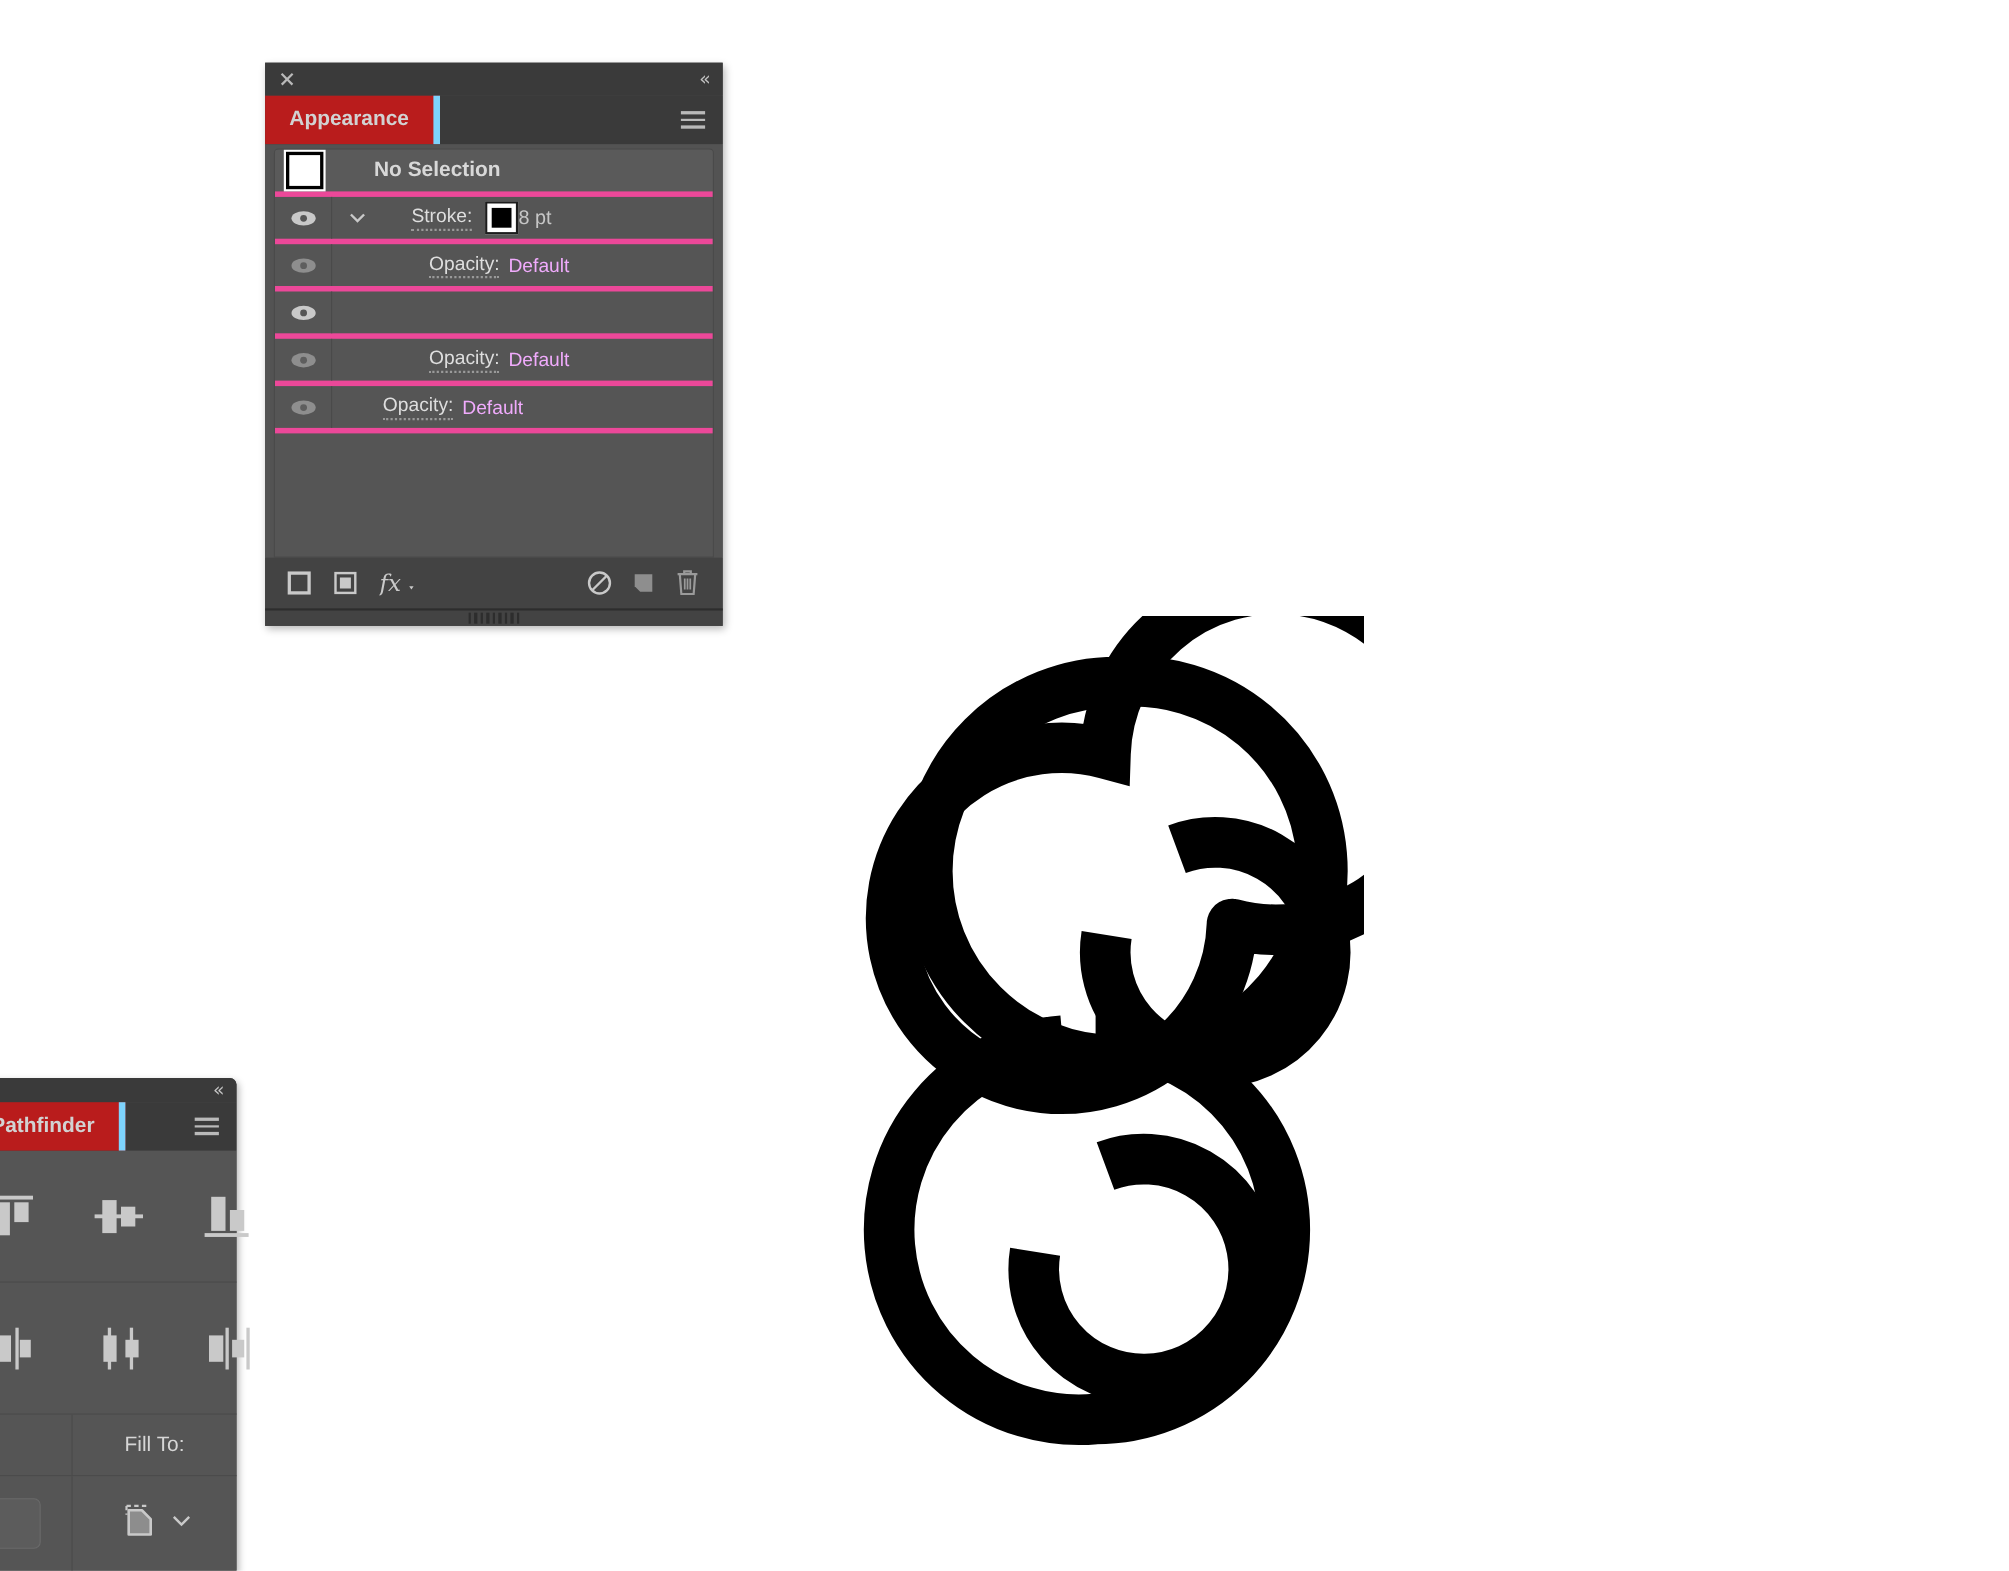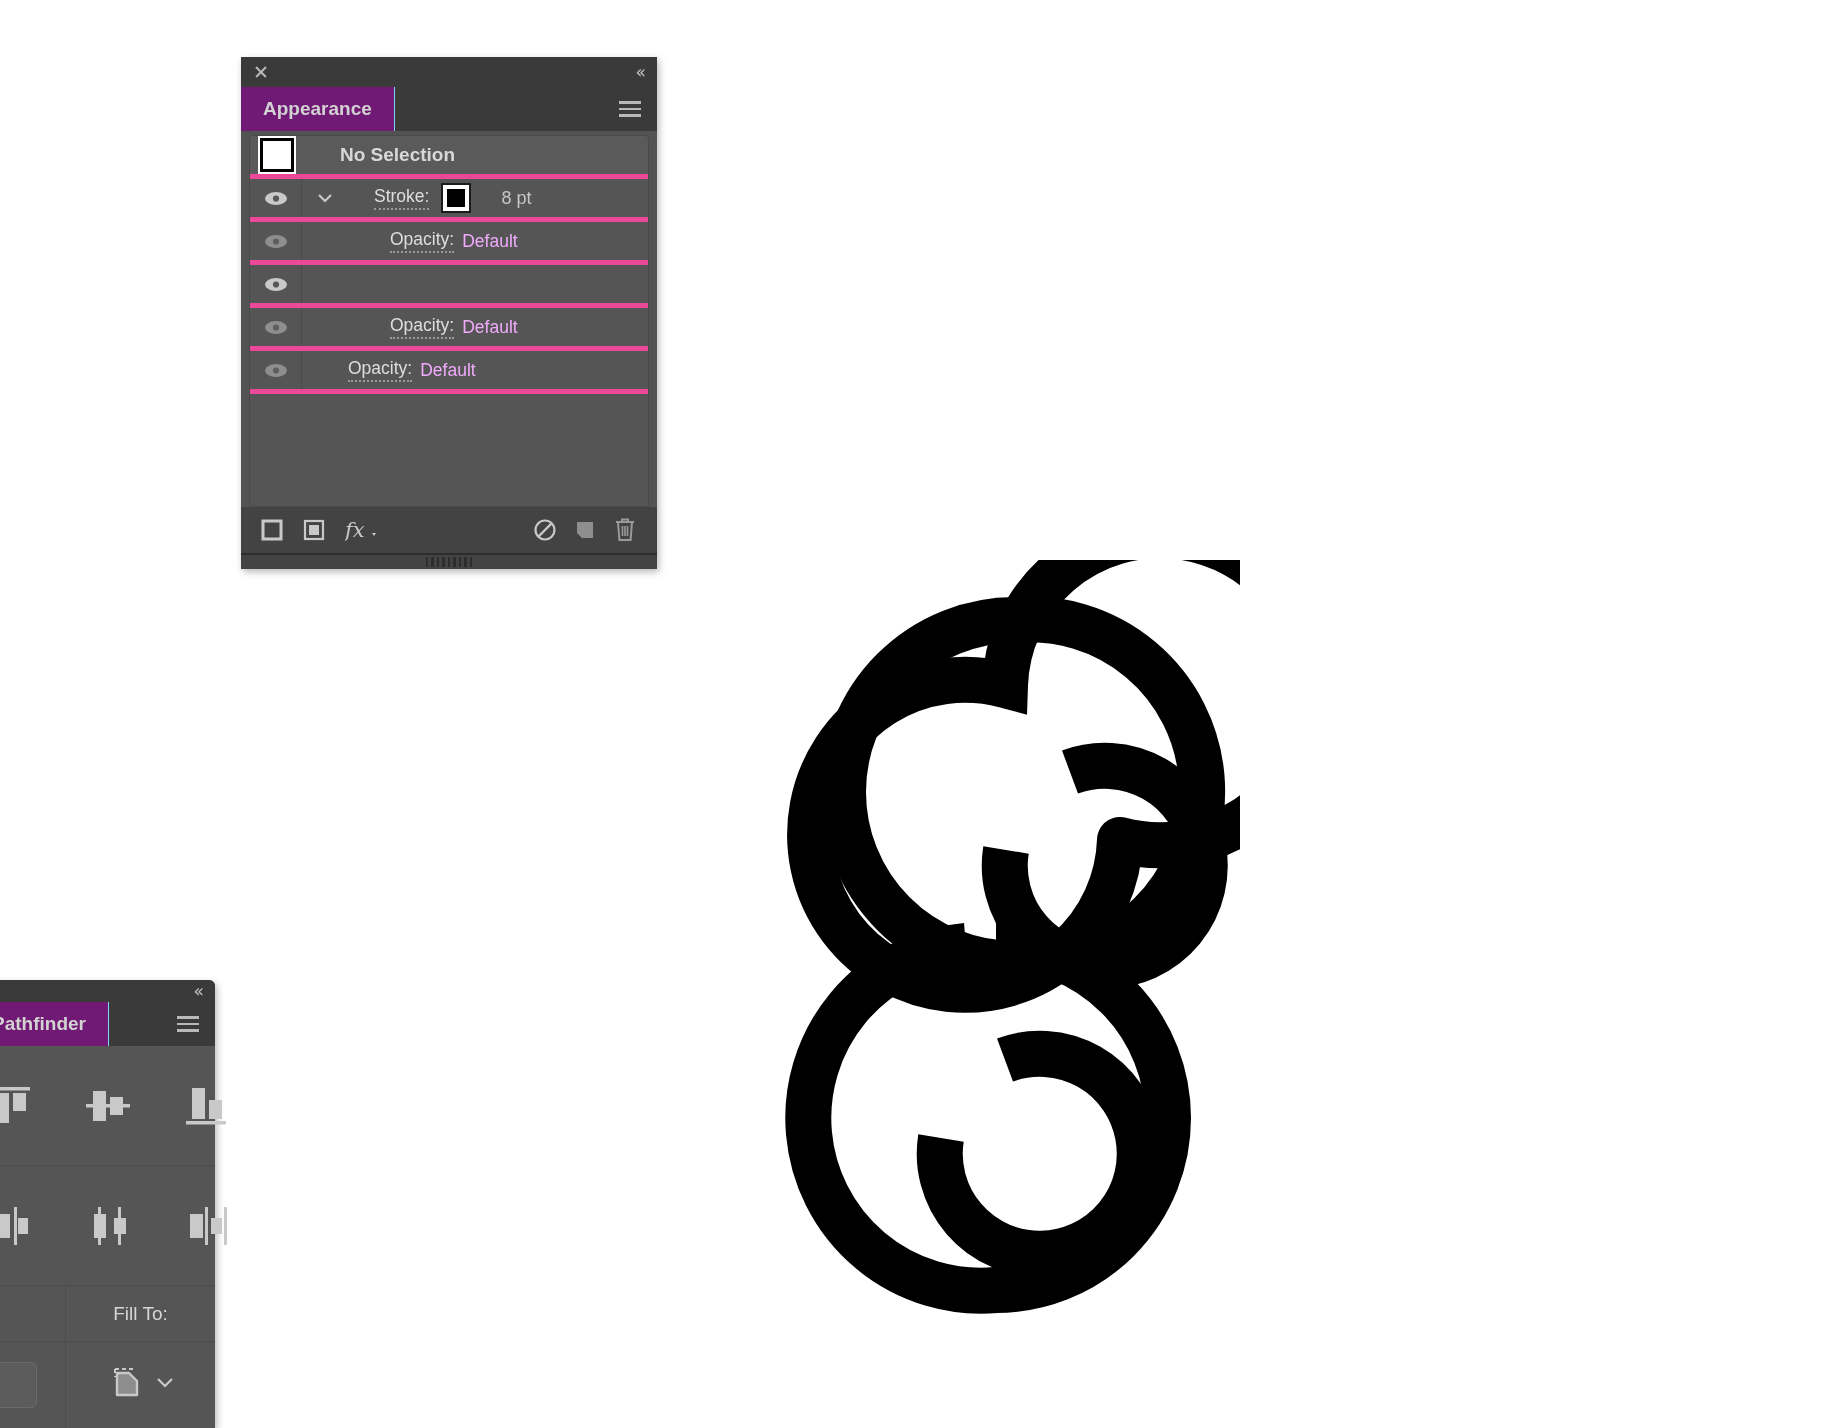--- a/index.html
+++ b/index.html
@@ -64,29 +64,29 @@
   }
 
   .tabstrip {
     height: 44px;
     background: #3a3a3a;
     display: flex;
     align-items: stretch;
     position: relative;
   }
   .tab {
-    background: #701a75;
+    background: #b91c1c;
     display: flex;
     align-items: center;
     padding: 0 22px;
     color: #d2d2d2;
     font-size: 19px;
     font-weight: bold;
     cursor: pointer;
-    border-right: 1px solid #7dd3fc;
+    border-right: 6px solid #7dd3fc;
     text-align: center;
   }
   .tabstrip-filler { flex: 1; }
   .hamburger {
     width: 26px; height: 44px;
     display: flex; flex-direction: column;
     align-items: center; justify-content: center;
     gap: 4px;
     margin-right: 14px;
     cursor: pointer;
@@ -203,21 +203,21 @@
   .no-selection-text {
     font-size: 19px;
     font-weight: bold;
     color: #d8d8d8;
     margin-left: 40px;
   }
 
   .indent-1 { margin-left: 36px; }
   .indent-2 { margin-left: 78px; }
 
-  .pt-value { margin-left: 30px; color: #c6c6c6; font-size: 18px; }
+  .pt-value { color: #c6c6c6; font-size: 18px; }
 
   
   .panel-footer {
     height: 46px;
     background: #434343;
     display: flex;
     align-items: center;
     padding: 0 20px;
     justify-content: flex-end;
   }

